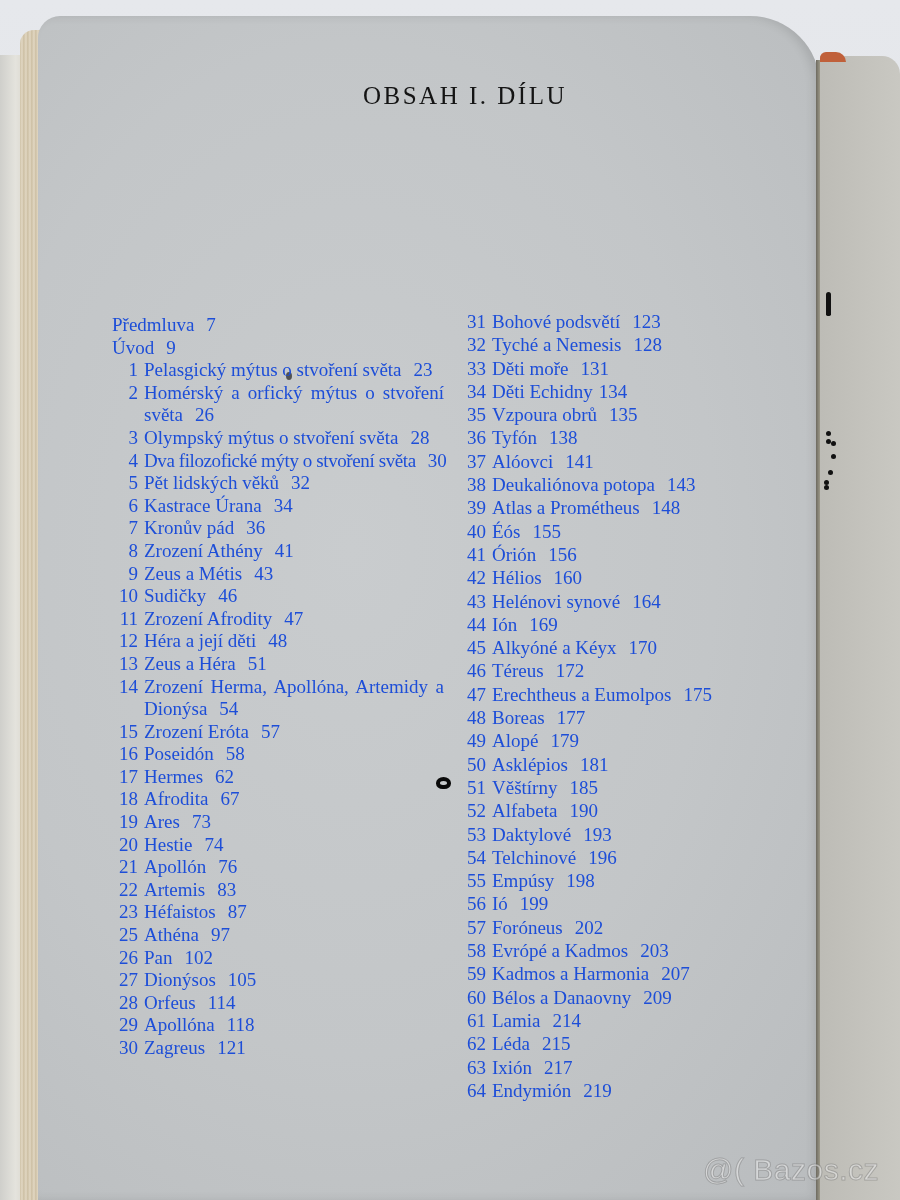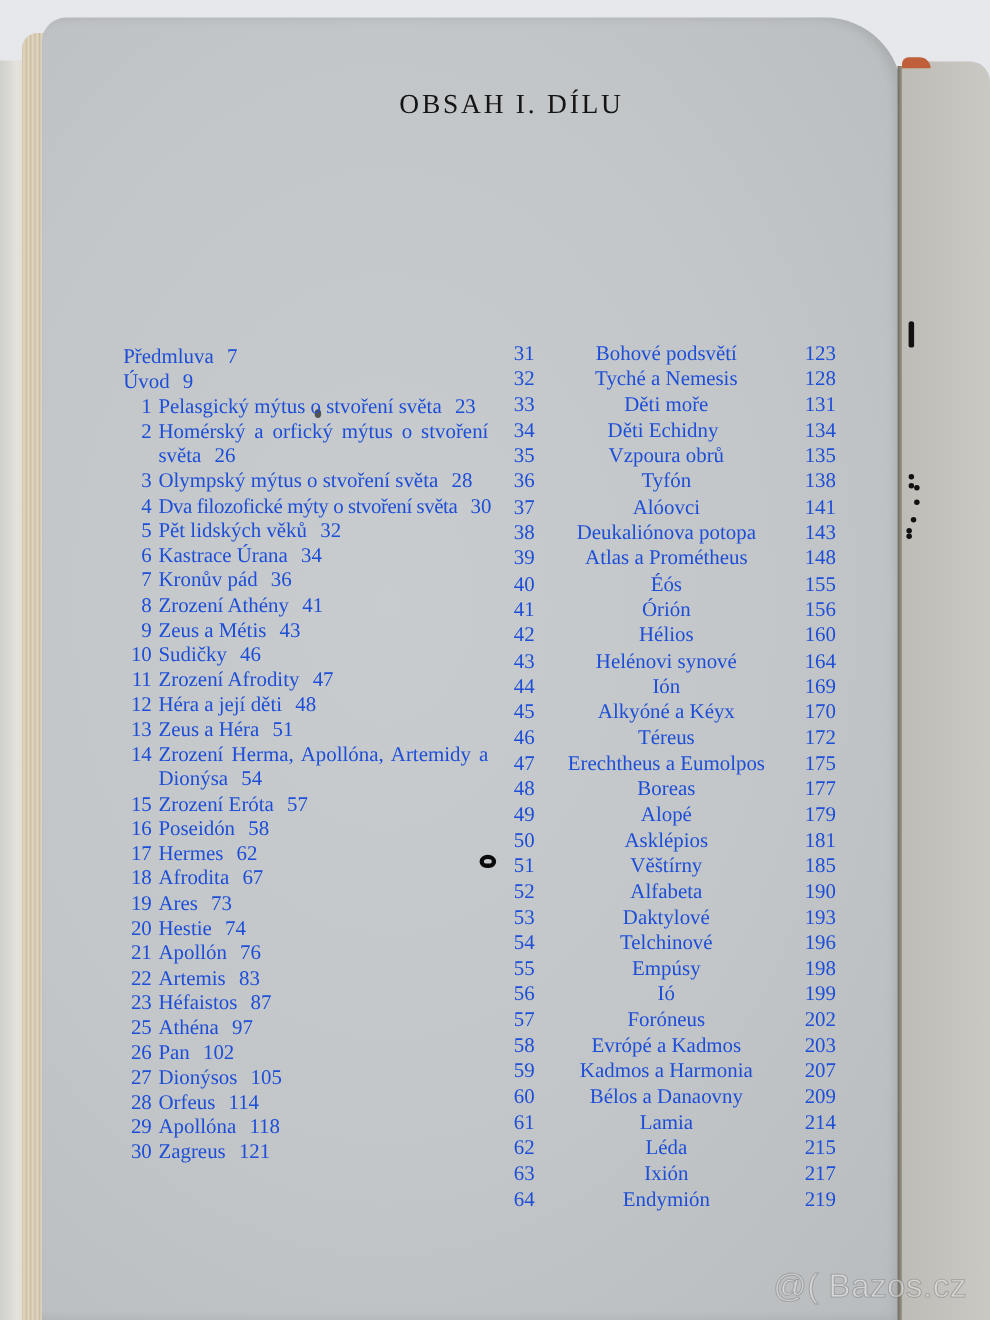--- a/index.html
+++ b/index.html
@@ -52,21 +52,21 @@
     .toc-col { position: absolute; margin: 0; padding: 0; list-style: none; color: #1d4ed8; font-size: 19px; }
     .col-left { left: 112px; top: 314px; width: 340px; }
     .col-right { left: 460px; top: 310px; width: 300px; }
     .toc-item { display: flex; line-height: 22.6px; white-space: nowrap; }
     .toc-item .num { display: inline-block; width: 26px; text-align: right; padding-right: 6px; flex: none; }
     .toc-item .num:empty { width: 0; padding: 0; }
     .toc-item .title-text { }
     .toc-item .page-no { margin-left: 12px; }
     .toc-item.wrap { white-space: normal; }
     .toc-item.wrap .body { display: inline-block; width: 300px; text-align: justify; text-align-last: left; }
-    .col-right .toc-item { line-height: 23.3px; justify-content: space-between; }
+    .col-right .toc-item { line-height: 23.3px; }
 
     .marker {
       position: absolute; left: 436px; top: 777px; width: 15px; height: 12px;
       border-radius: 50% 50% 45% 45%; border: 4px solid #0a0a0a; box-sizing: border-box;
     }
     .stain { position: absolute; left: 286px; top: 372px; width: 6px; height: 8px; background: #333; border-radius: 50%; opacity: .8; }
 
     .watermark {
       position: absolute; left: 703px; top: 1153px;
       font-family: "Liberation Sans", "DejaVu Sans", sans-serif;
@@ -266,21 +266,21 @@
       <span class="page-no">128</span>
     </li>
   <li class="toc-item">
       <span class="num">33</span>
       <span class="title-text">Děti moře</span>
       <span class="page-no">131</span>
     </li>
   <li class="toc-item">
       <span class="num">34</span>
       <span class="title-text">Děti Echidny</span>
-      <span class="page-no" style="margin-left:18px">134</span>
+      <span class="page-no" style="margin-left:6px">134</span>
     </li>
   <li class="toc-item">
       <span class="num">35</span>
       <span class="title-text">Vzpoura obrů</span>
       <span class="page-no">135</span>
     </li>
   <li class="toc-item">
       <span class="num">36</span>
       <span class="title-text">Tyfón</span>
       <span class="page-no">138</span>

